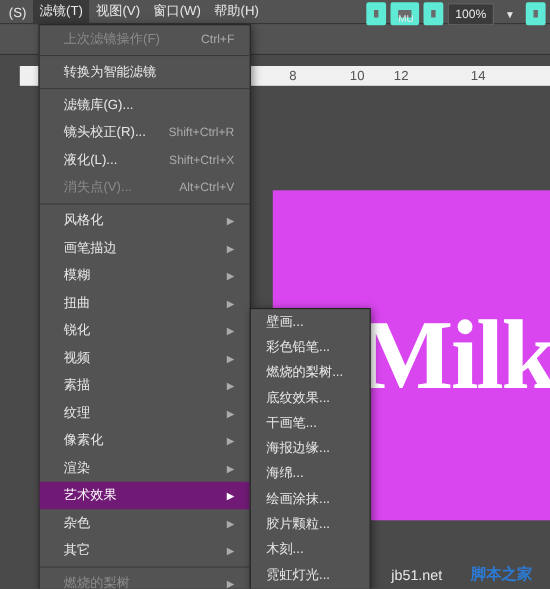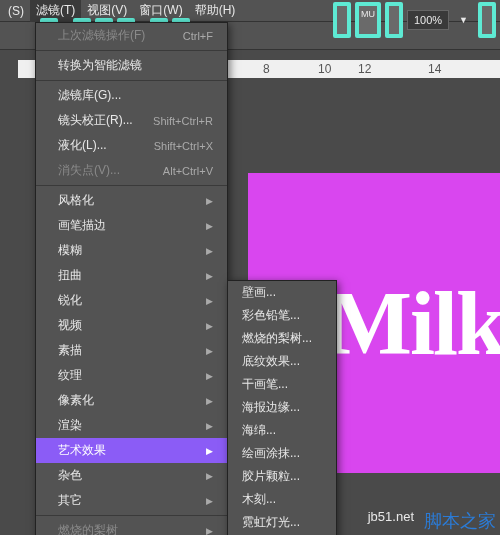--- a/index.html
+++ b/index.html
@@ -1,39 +1,39 @@
 <!DOCTYPE html>
 <html><head>
 <meta charset="utf-8">
 <style>
 *{margin:0;padding:0;box-sizing:border-box;font-family:"Microsoft YaHei",SimSun,sans-serif;font-size:12px;-webkit-font-smoothing:antialiased}
 body{background:#4a4a4a;width:500px;height:535px;overflow:hidden;position:relative}
 .menubar{background:#535353;height:22px;display:flex;align-items:center;padding:0 2px;color:#e8e8e8;border-bottom:1px solid #333}
 .menubar span{padding:3px 6px;white-space:nowrap}
 .toolbar{background:#535353;height:28px;border-bottom:1px solid #333;display:flex;align-items:center;gap:4px;padding-left:40px}
-.tbtn{width:18px;height:36px;background:#6a6a6a;border:4px solid #5eead4;border-radius:2px}
+.tbtn{width:18px;height:21px;background:#6a6a6a;border:7px solid #5eead4;border-radius:2px}
 .sep{width:1px;height:18px;background:#666;margin:0 3px}
 .ruler-h{position:absolute;left:18px;right:0;top:60px;height:18px;background:#f0f0f0;display:flex;align-items:center;font-size:9px;color:#555;z-index:1}
 .ruler-h span{position:absolute}
 .canvas-area{position:absolute;left:0;top:78px;right:0;bottom:30px;background:#4a4a4a}
 .canvas{position:absolute;left:248px;top:95px;width:252px;height:300px;background:#d946ef;display:flex;align-items:center;justify-content:flex-end;overflow:hidden}
 .milk{color:#fff;font-family:Georgia,serif;font-size:90px;font-weight:700;letter-spacing:-2px;margin-right:-4px;filter:blur(0.5px)}
 .menu{position:absolute;left:35px;top:22px;width:193px;background:#535353;border:1px solid #222;box-shadow:2px 2px 8px rgba(0,0,0,.5);z-index:10}
 .menu-item{display:flex;align-items:center;justify-content:space-between;padding:4px 14px 4px 22px;color:#e8e8e8;position:relative}
 .menu-item.disabled{color:#8a8a8a}
-.menu-item.sel{background:#8b5cf6;color:#fff}
+.menu-item.sel{background:#701a75;color:#fff}
 .menu-sep{height:1px;background:#3a3a3a;margin:2px 0}
 .arrow{font-size:9px;color:#aaa}
 .menu-item.sel .arrow{color:#fff}
 .shortcut{color:#aaa;font-size:11px}
 .submenu{position:absolute;left:227px;top:280px;width:110px;background:#535353;border:1px solid #222;box-shadow:2px 2px 8px rgba(0,0,0,.5);z-index:11}
 .submenu .menu-item{padding:3px 0 3px 14px}
-.footer{position:absolute;bottom:0;right:0;height:26px;display:flex;align-items:flex-start;gap:10px;padding-right:4px;z-index:20}
+.footer{position:absolute;bottom:0;right:0;height:26px;display:flex;align-items:center;gap:26px;padding-right:16px;z-index:20}
 .footer-url{color:#e8e8e8;font-size:13px}
-.footer-brand{color:#2b7bd6;font-size:18px;font-weight:400}
+.footer-brand{color:#2b7bd6;font-size:14px;font-weight:700}
 .toolbar-right{position:absolute;right:4px;top:2px;display:flex;align-items:center;gap:4px;color:#e8e8e8}
 .zoom-box{background:#3a3a3a;border:1px solid #666;padding:1px 4px;font-size:11px}
 </style>
 </head>
 <body>
 
 <div class="menubar" data-interactable="false">
   <span data-interactable="true">(S)</span>
   <span data-interactable="true" style="background:#3a3a3a">滤镜(T)</span>
   <span data-interactable="true">视图(V)</span>

